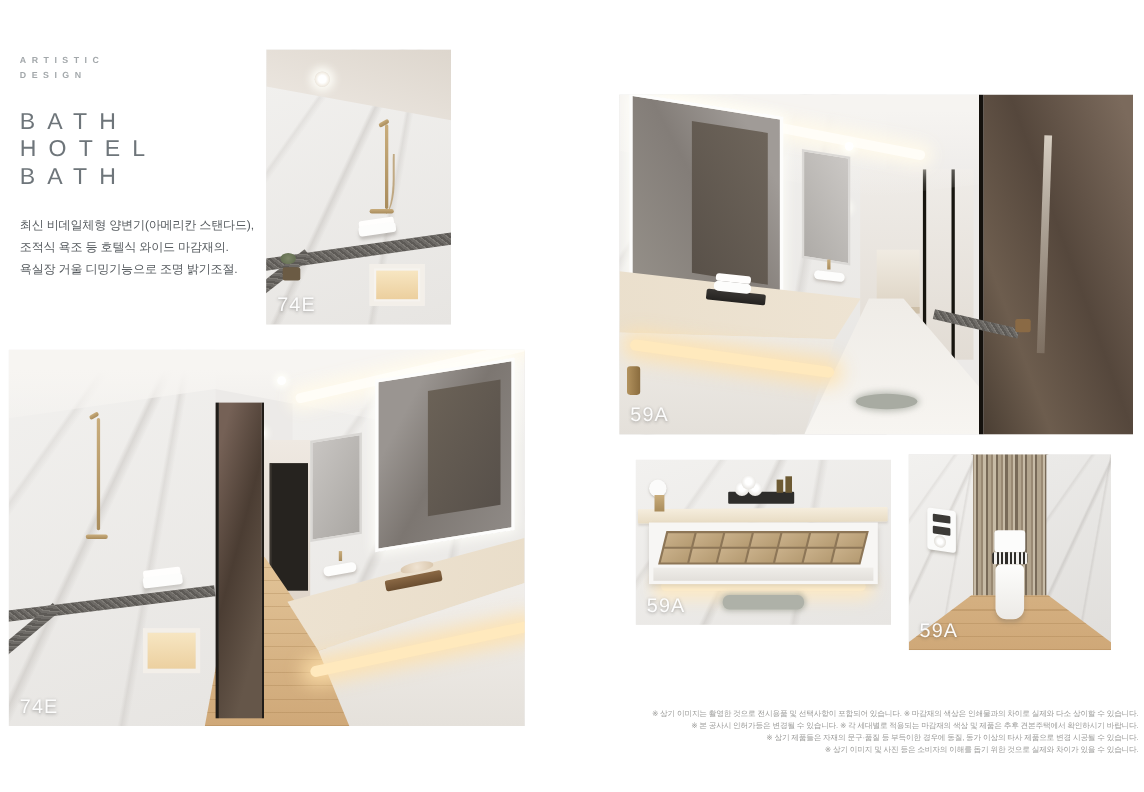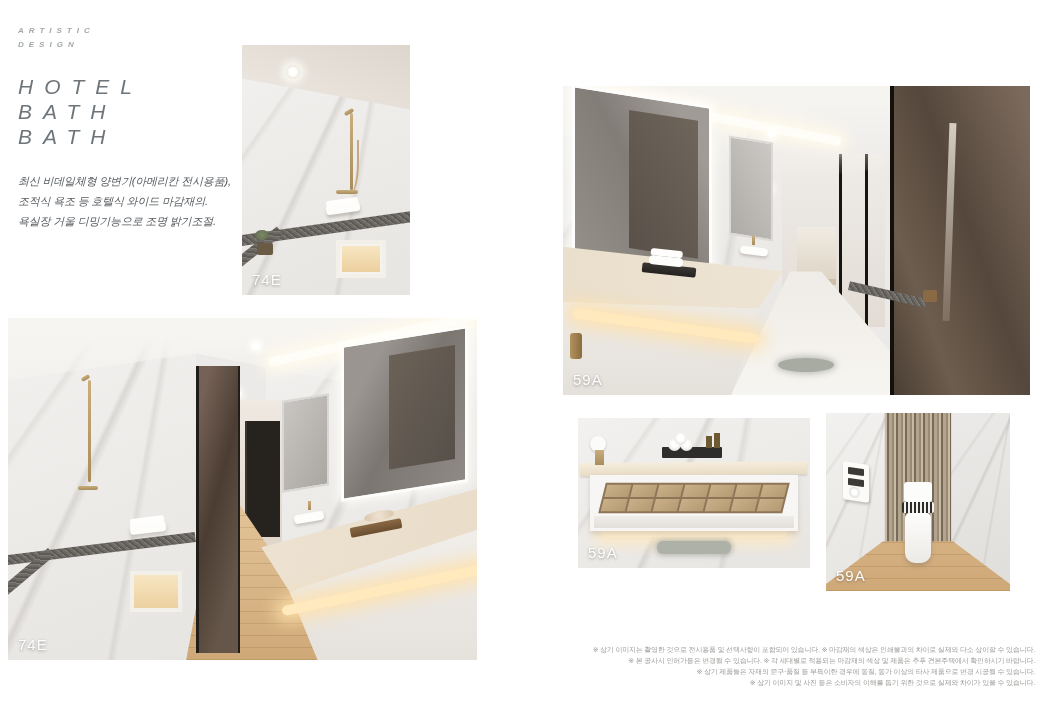--- a/index.html
+++ b/index.html
@@ -1,29 +1,29 @@
 <!DOCTYPE html>
 <html><head>
 <meta charset="utf-8">
 <style>
   * { margin:0; padding:0; box-sizing:border-box; }
   html,body { width:1040px; height:720px; background:#ffffff; overflow:hidden;
     font-family:"Liberation Sans","DejaVu Sans",sans-serif; }
   .page { position:relative; width:1040px; height:720px; background:#fff; }
 
   
-  .header { position:absolute; left:18px; top:24px; width:215px;font-style:italic; }
+  .header { position:absolute; left:18px; top:48px; width:215px; }
   .eyebrow { font-size:8px; letter-spacing:5px; color:#a3a8ab; line-height:14px; font-weight:bold; }
   .title { margin-top:22px; font-size:21px; letter-spacing:11px; color:#6e757a;
            line-height:25px; font-weight:500; }
   .desc { margin-top:22px; font-size:11px; color:#565b5f; line-height:20px; letter-spacing:-0.2px; }
 
   
   .photo { position:absolute; overflow:hidden; background:#eceae8; }
-  .pl { position:absolute; left:10px; bottom:7px; font-size:15px; color:rgba(255,255,255,.95);
+  .pl { position:absolute; left:10px; bottom:7px; font-size:18px; color:rgba(255,255,255,.95);
         letter-spacing:1px; text-shadow:0 1px 3px rgba(60,60,60,.45); z-index:30; }
   .abs { position:absolute; }
 
   
   .marble { background:
       linear-gradient(115deg, transparent 42%, rgba(170,165,160,.30) 43.5%, transparent 46%),
       linear-gradient(100deg, transparent 64%, rgba(170,165,160,.22) 65.5%, transparent 68%),
       linear-gradient(125deg, transparent 22%, rgba(170,165,160,.18) 23%, transparent 25%),
       linear-gradient(160deg,#f2f1ef,#e7e5e2); }
   .granite { background:repeating-linear-gradient(45deg,#6d6a66 0 2px,#7e7b76 2px 3px,#5d5a56 3px 5px); }
@@ -221,26 +221,26 @@
 <body>
 
 <div class="page">
 
   <div class="header">
     <div class="eyebrow">
       <div>ARTISTIC</div>
       <div>DESIGN</div>
     </div>
     <div class="title">
+      <div>BATH</div>
       <div>HOTEL</div>
       <div>BATH</div>
-      <div>BATH</div>
     </div>
     <div class="desc">
-      <div>최신 비데일체형 양변기(아메리칸 전시용품),</div>
+      <div>최신 비데일체형 양변기(아메리칸 스탠다드),</div>
       <div>조적식 욕조 등 호텔식 와이드 마감재의.</div>
       <div>욕실장 거울 디밍기능으로 조명 밝기조절.</div>
     </div>
   </div>
 
   <div class="photo" id="p1">
     <div class="abs p1-wall marble" style="inset:0;"></div>
     <div class="abs p1-ceil"></div>
     <div class="abs p1-light"></div>
     <div class="abs p1-rail gold"></div>

